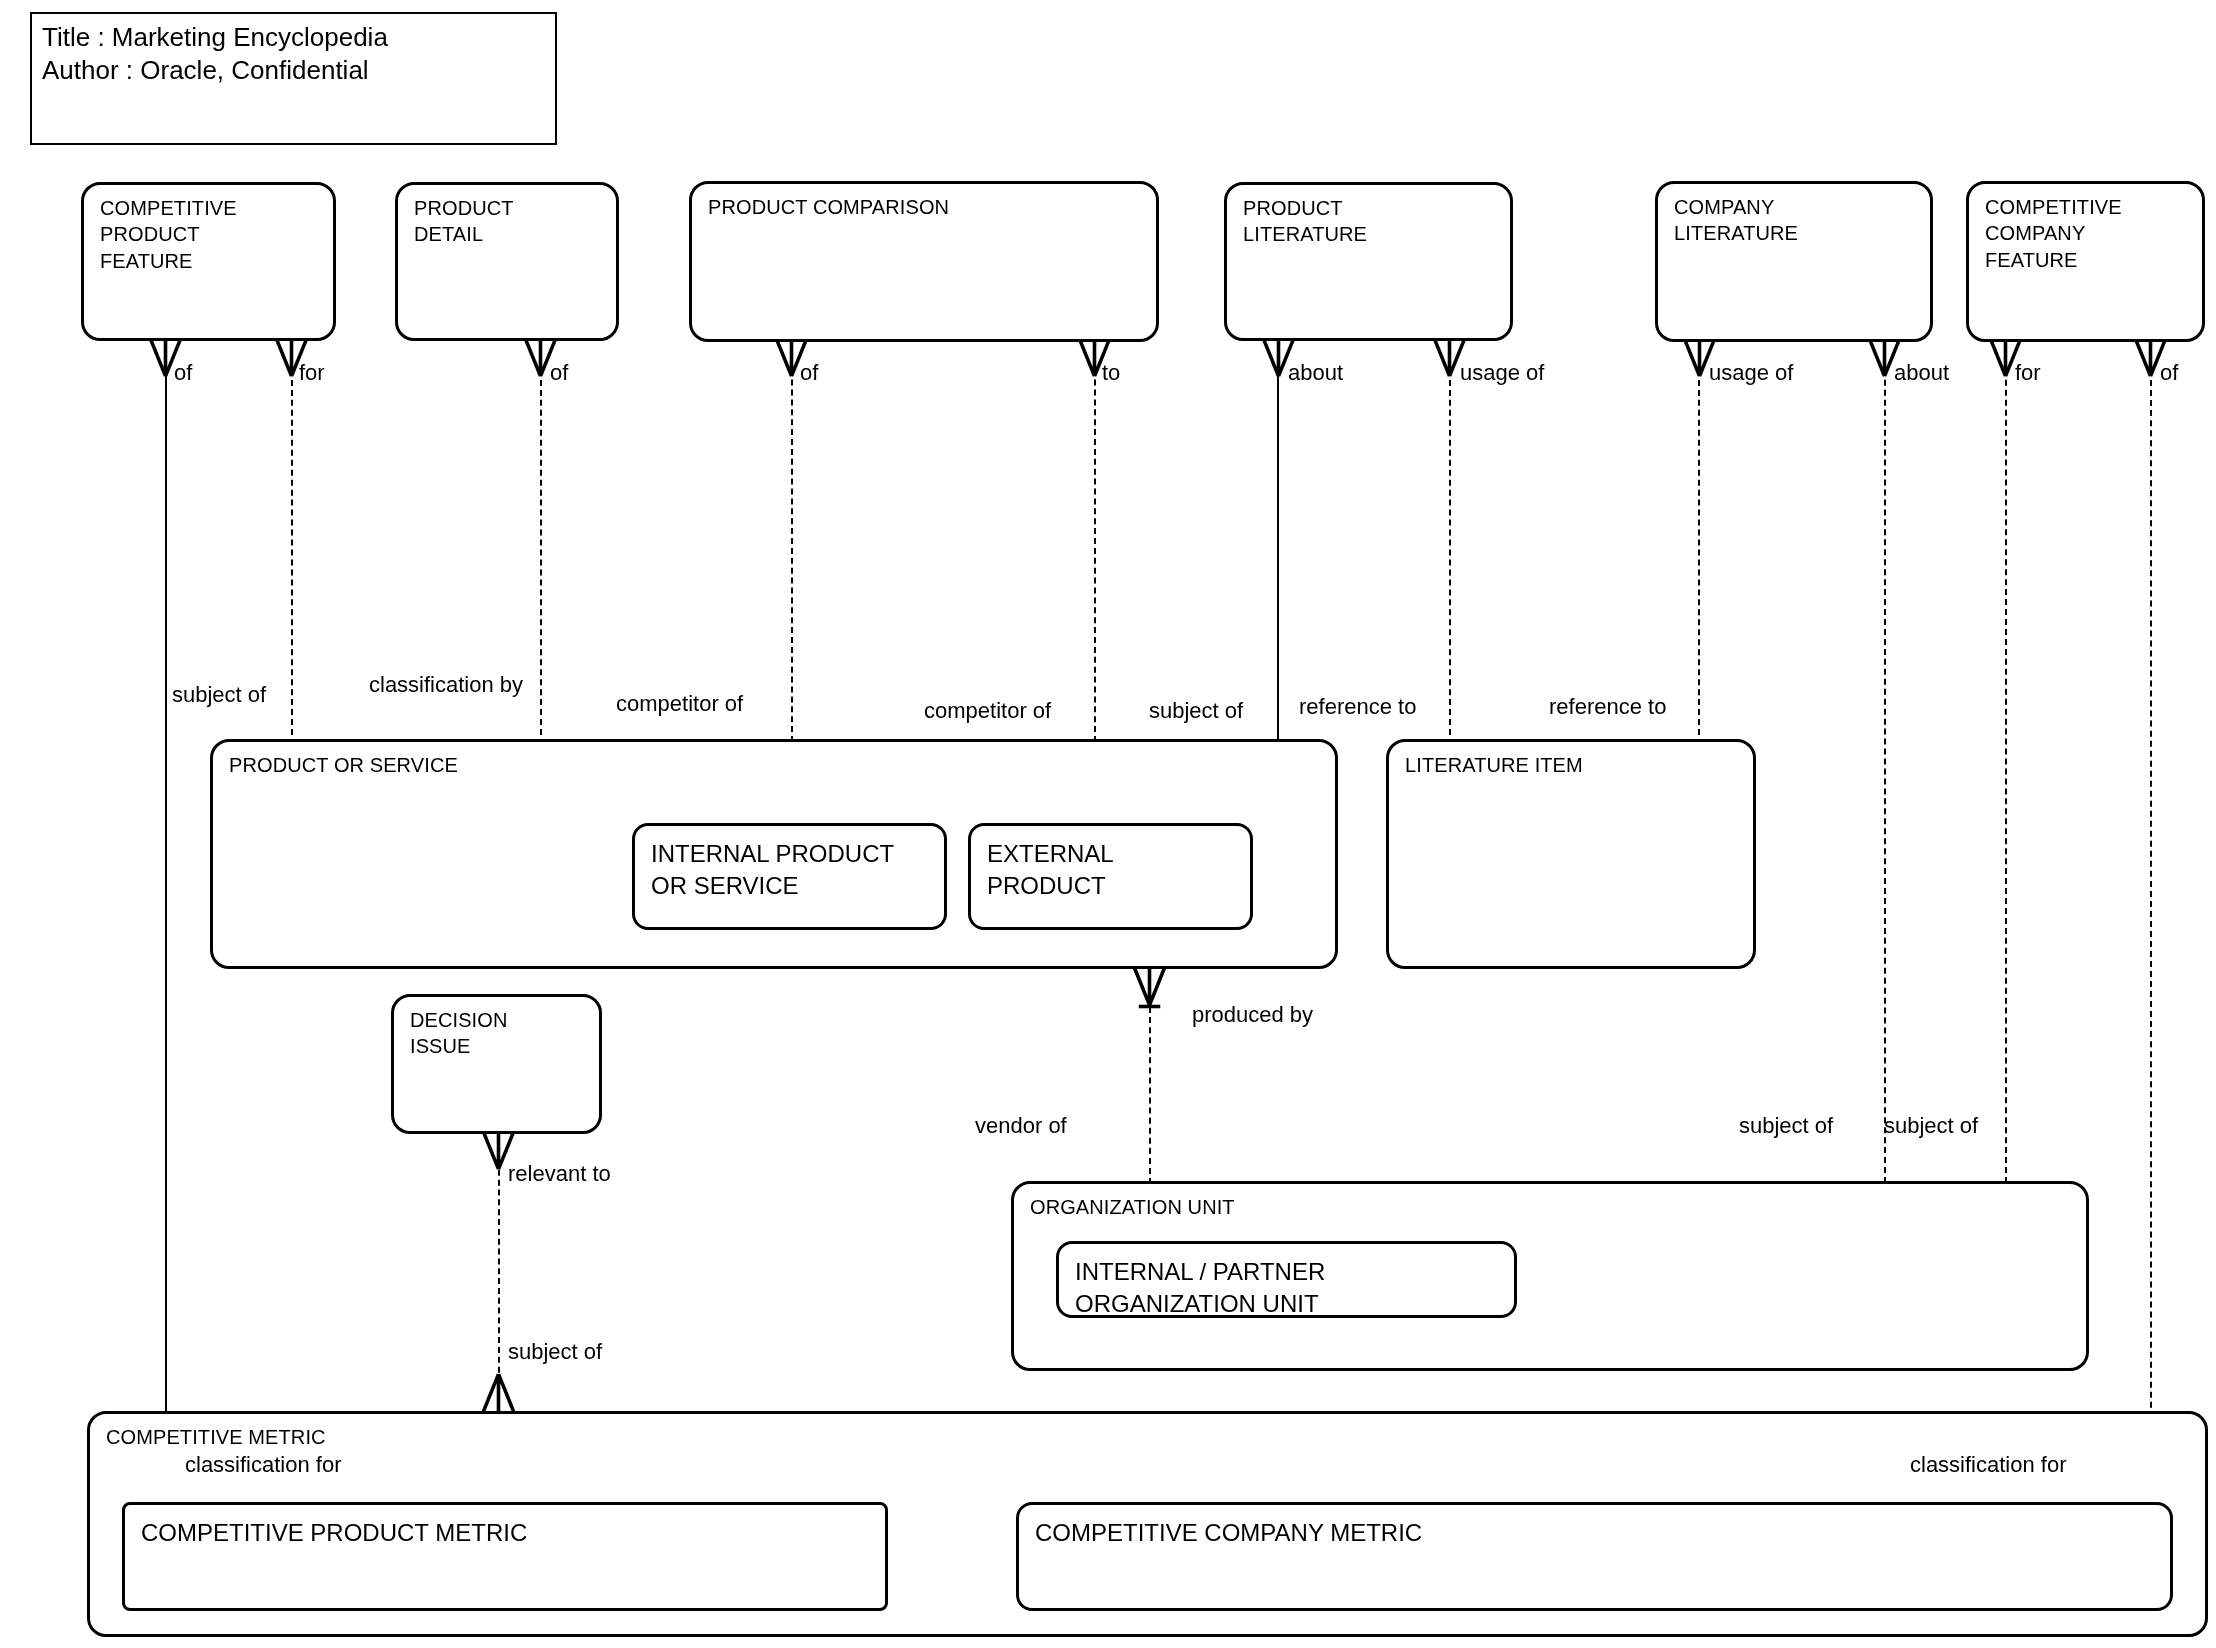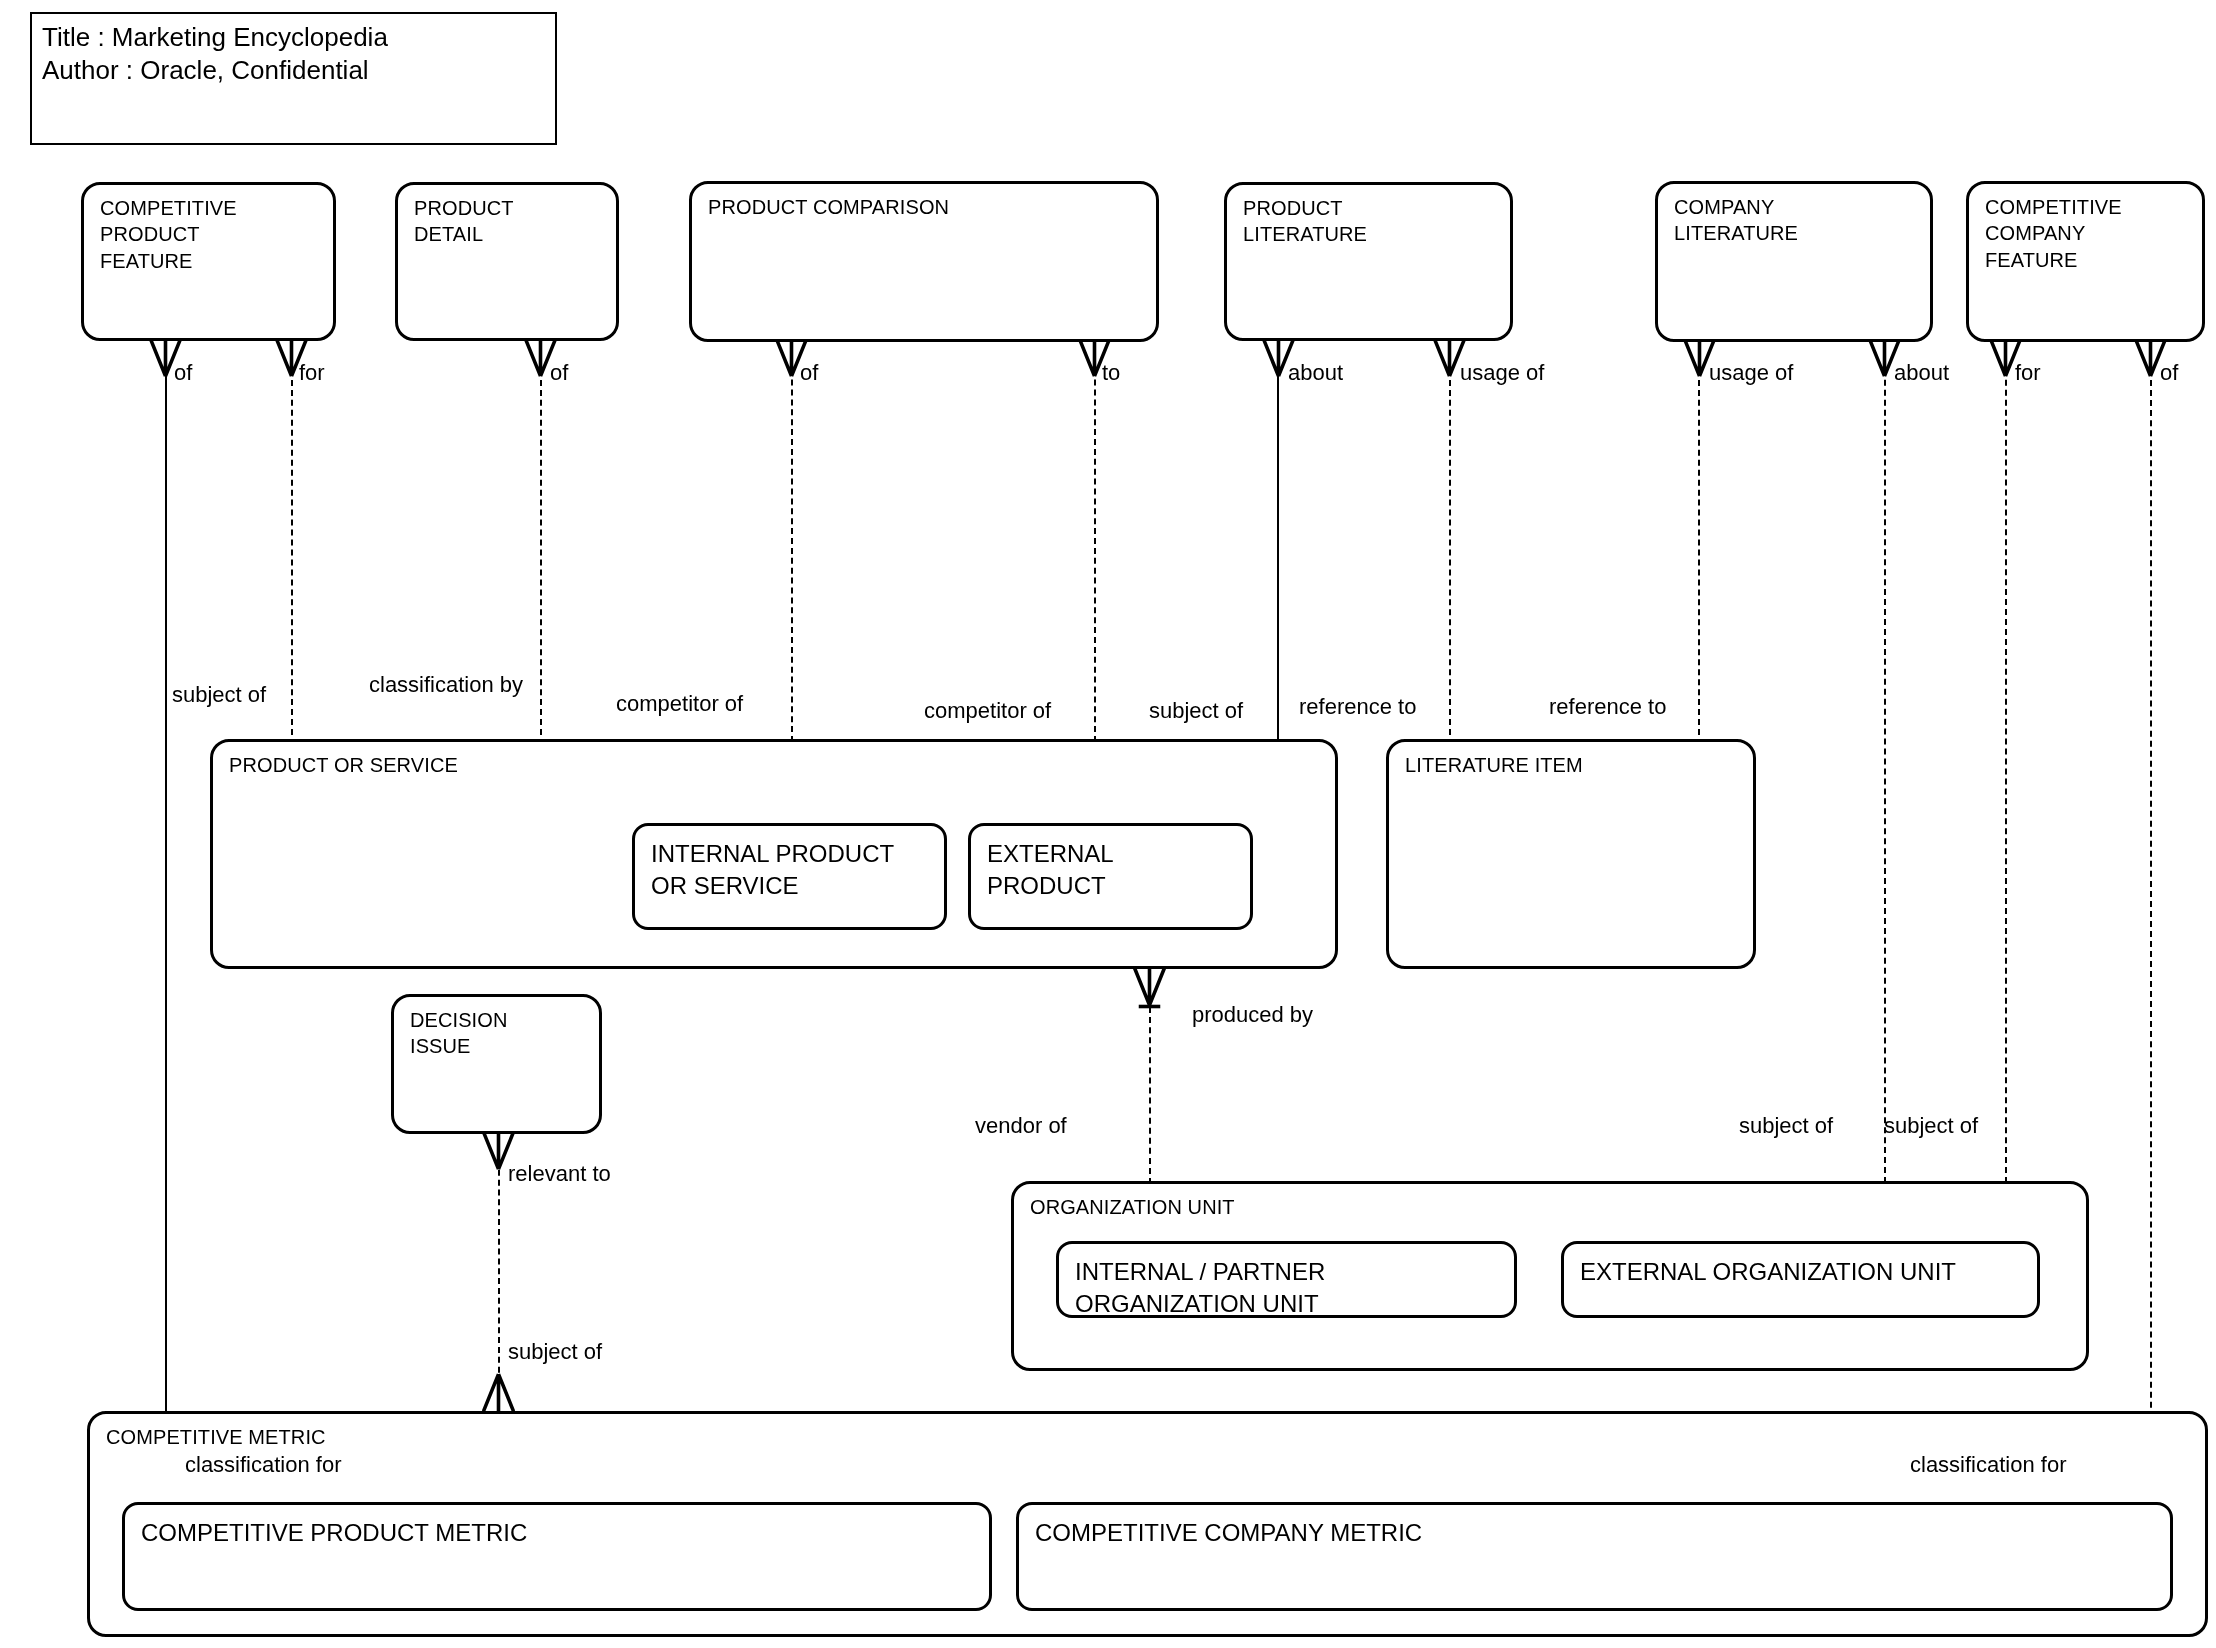--- a/index.html
+++ b/index.html
@@ -242,31 +242,28 @@
   <div class="rlabel" style="left:1739px;top:1115px;">subject of</div>
   <div class="rlabel" style="left:1884px;top:1115px;">subject of</div>
 
   <div class="entity" style="left:1011px;top:1181px;width:1078px;height:190px;">
     <div class="ename">ORGANIZATION UNIT</div>
   </div>
   <div class="sub-entity" style="left:1056px;top:1241px;width:461px;height:77px;">
     <div class="ename">INTERNAL / PARTNER
 ORGANIZATION UNIT</div>
   </div>
-  <div class="sub-entity" style="left:1561px;top:1241px;width:479px;height:77px;">
-    <div class="ename">EXTERNAL ORGANIZATION UNIT</div>
-  </div>
 
   <div class="entity" style="left:87px;top:1411px;width:2121px;height:226px;">
     <div class="ename">COMPETITIVE METRIC</div>
   </div>
   <div class="rlabel" style="left:185px;top:1454px;">classification for</div>
   <div class="rlabel" style="left:1910px;top:1454px;">classification for</div>
 
-  <div class="sub-entity" style="left:122px;top:1502px;width:870px;height:109px;">
+  <div class="sub-entity" style="left:122px;top:1502px;width:766px;height:109px;border-radius:8px;">
     <div class="ename">COMPETITIVE PRODUCT METRIC</div>
   </div>
   <div class="sub-entity" style="left:1016px;top:1502px;width:1157px;height:109px;text-align:center;">
     <div class="ename">COMPETITIVE COMPANY METRIC</div>
   </div>
 
 </div>
 
 
 </body></html>

